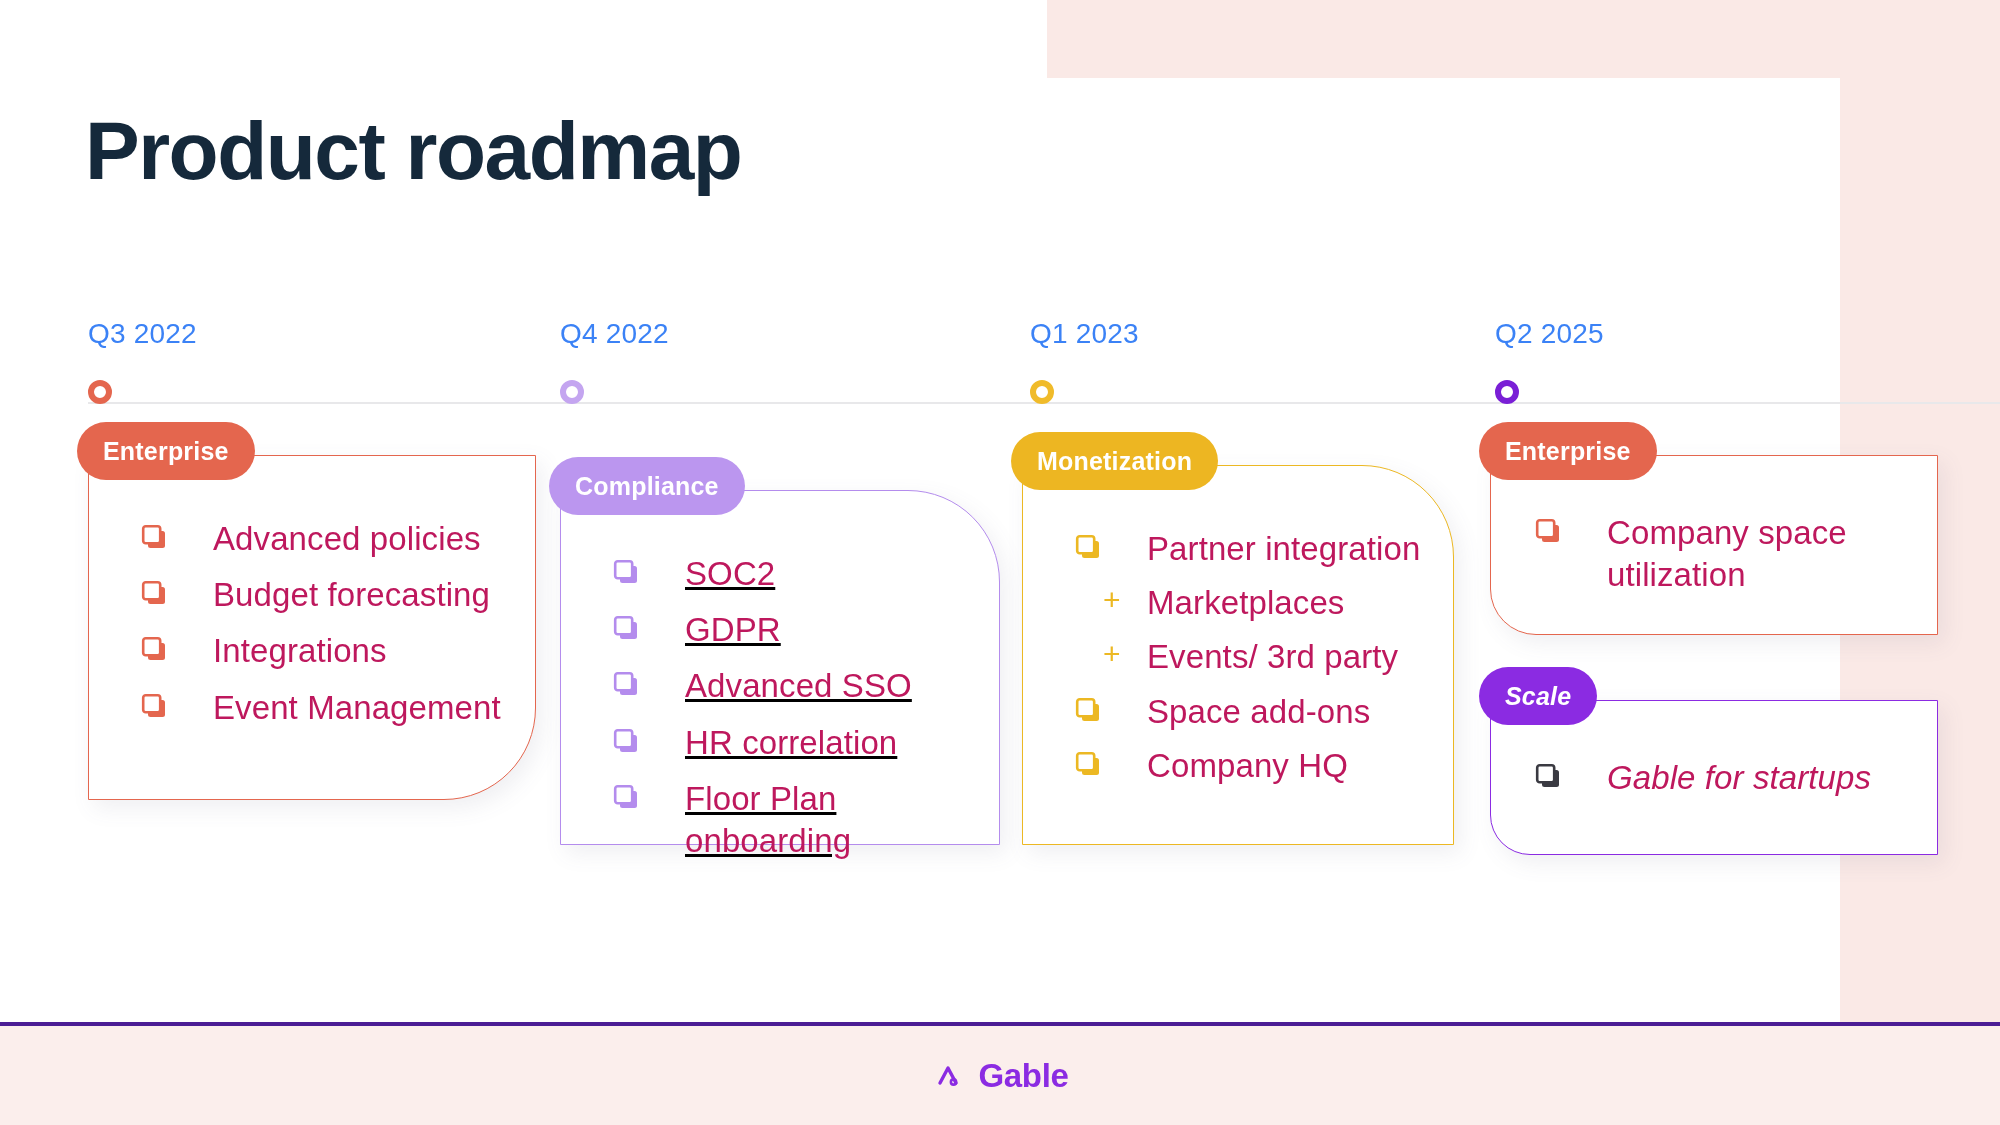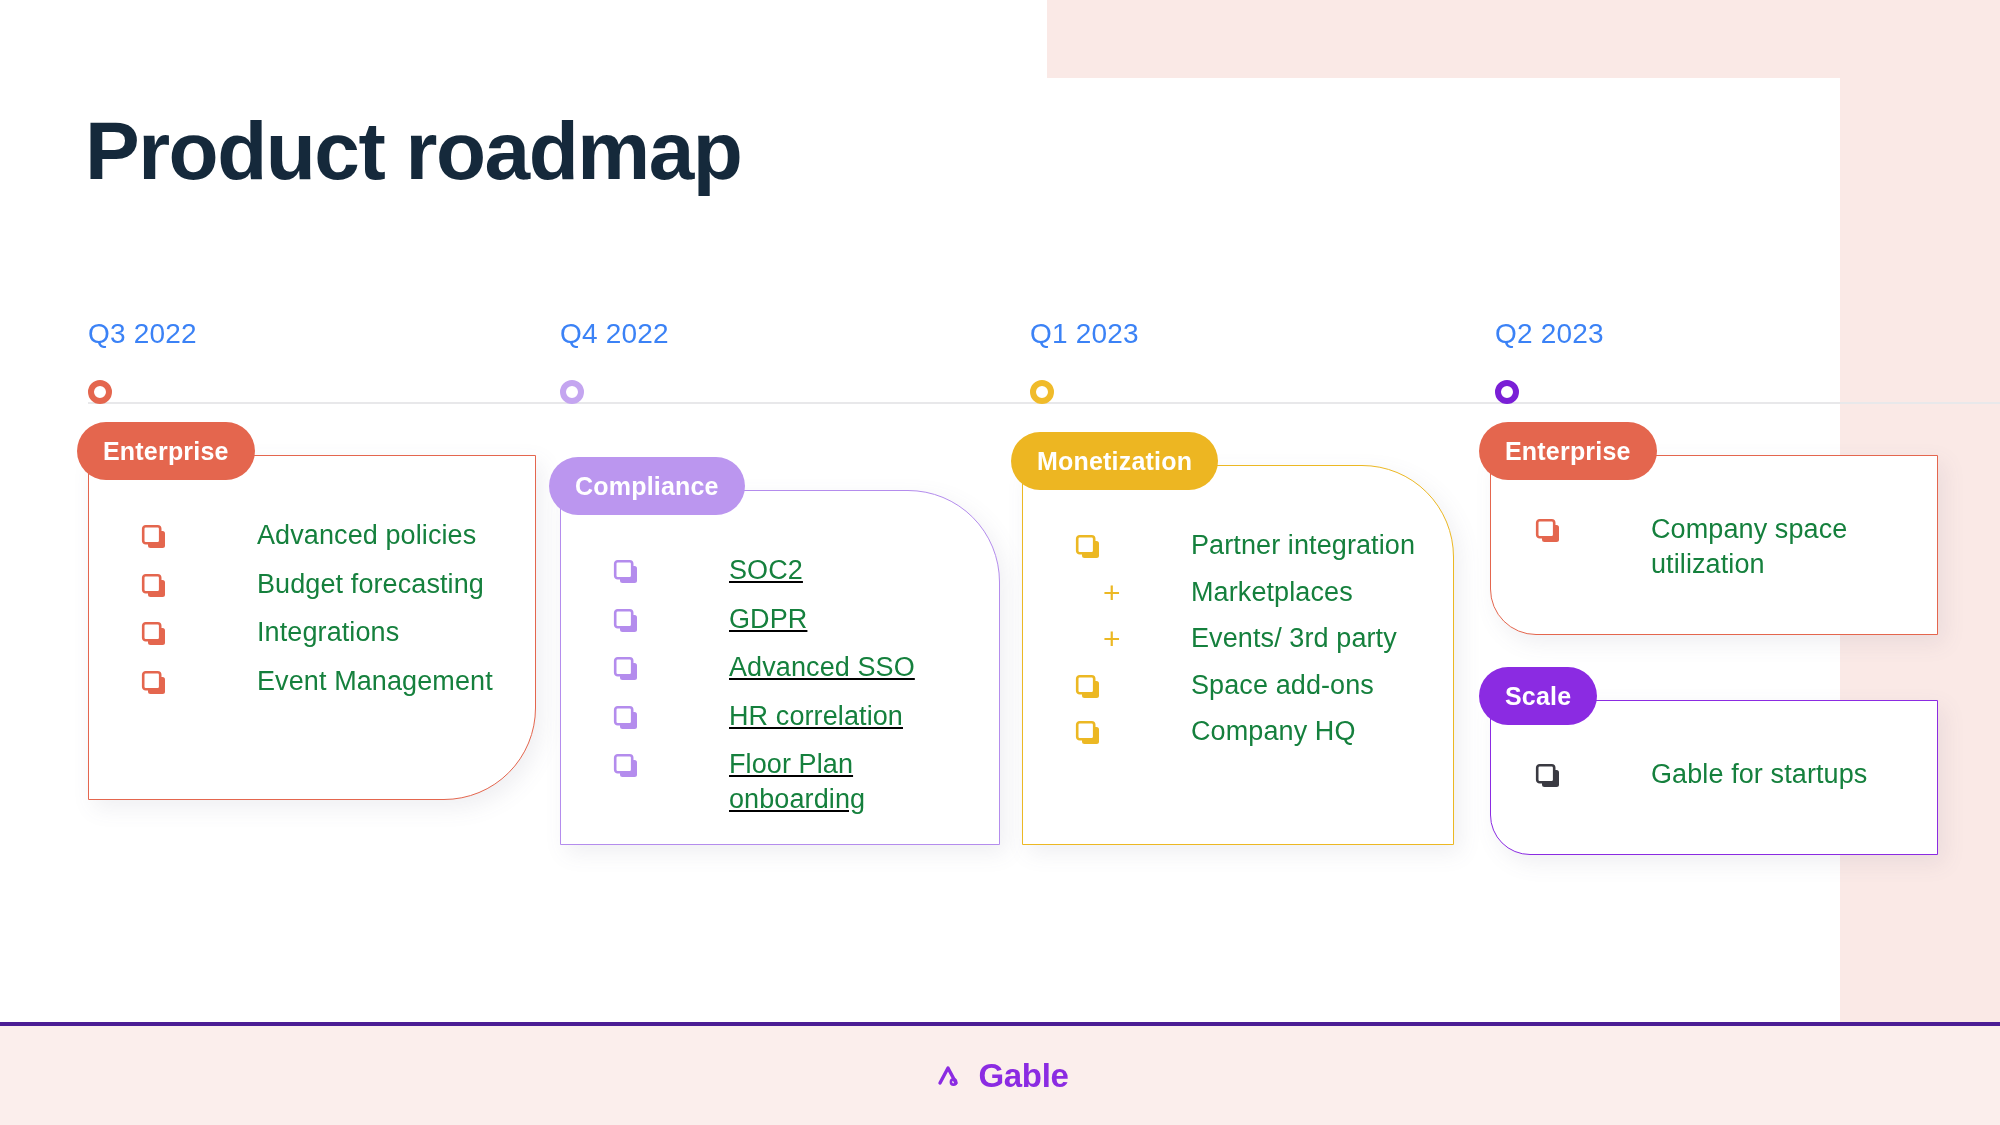--- a/index.html
+++ b/index.html
@@ -72,21 +72,21 @@
   
   .card {
     position:absolute;
     background:#ffffff;
     border:1.6px solid #ccc;
     box-shadow:6px 8px 22px rgba(100,100,130,0.10);
   }
   .card.br  { border-radius:0 0 92px 0; }   
   .card.tr  { border-radius:0 92px 0 0; }   
   .card.bl  { border-radius:0 0 0 46px; }   
-  .card.bl2 { border-radius:0 0 0 40px; }
+  .card.bl2 { border-radius:0 0 0 40px;font-style:italic; }
 
   .pill {
     position:absolute;
     left:-12px; top:-34px;
     height:58px;
     padding:0 26px;
     display:flex; align-items:center;
     border-radius:29px;
     color:#ffffff;
     font-size:25px;
@@ -108,25 +108,24 @@
   }
   .marker {
     width:72px;
     flex:0 0 72px;
     display:flex;
     align-items:flex-start;
     padding-top:6px;
   }
   .marker.plus { padding-left:28px; padding-top:3px; }
   .item-text {
-    font-size:27px;
-    color:#15803d;
+    font-size:33px;
+    color:#be185d;
     line-height:1.28;
     letter-spacing:0.1px;
-    margin-left:44px;
   }
   .dup-icon { display:block; }
   .plus-glyph {
     font-size:30px;
     line-height:1;
     font-weight:normal;
   }
 
   
   .footer {
@@ -165,21 +164,21 @@
       </div>
       <div class="q-col" style="left: 560px;">
         <div class="q-label">Q4 2022</div>
         <div class="q-dot" style="border-color: rgb(196, 165, 240);"></div>
       </div>
       <div class="q-col" style="left: 1030px;">
         <div class="q-label">Q1 2023</div>
         <div class="q-dot" style="border-color: rgb(240, 187, 42);"></div>
       </div>
       <div class="q-col" style="left: 1495px;">
-        <div class="q-label">Q2 2023</div>
+        <div class="q-label">Q2 2025</div>
         <div class="q-dot" style="border-color: rgb(122, 31, 214);"></div>
       </div>
     </div>
 
   <div id="cards">
       <div class="card br" style="left: 88px; width: 448px; border-color: rgb(228, 102, 78); top: 455px; height: 345px;">
         <div class="pill" style="background: rgb(228, 102, 78);">Enterprise</div>
         <div class="items">
           <div class="item">
             <div class="marker">

